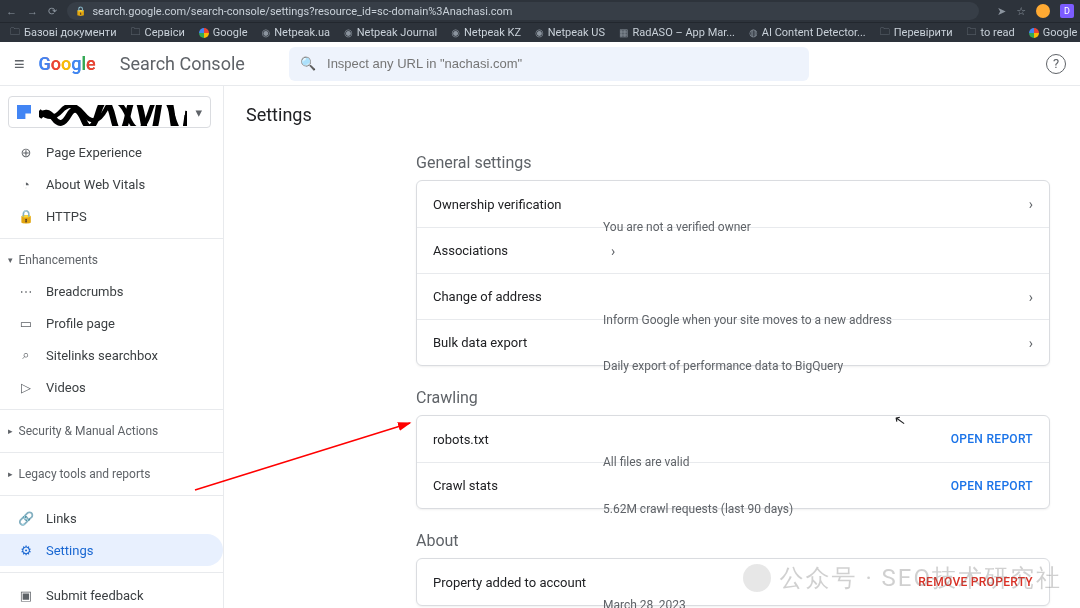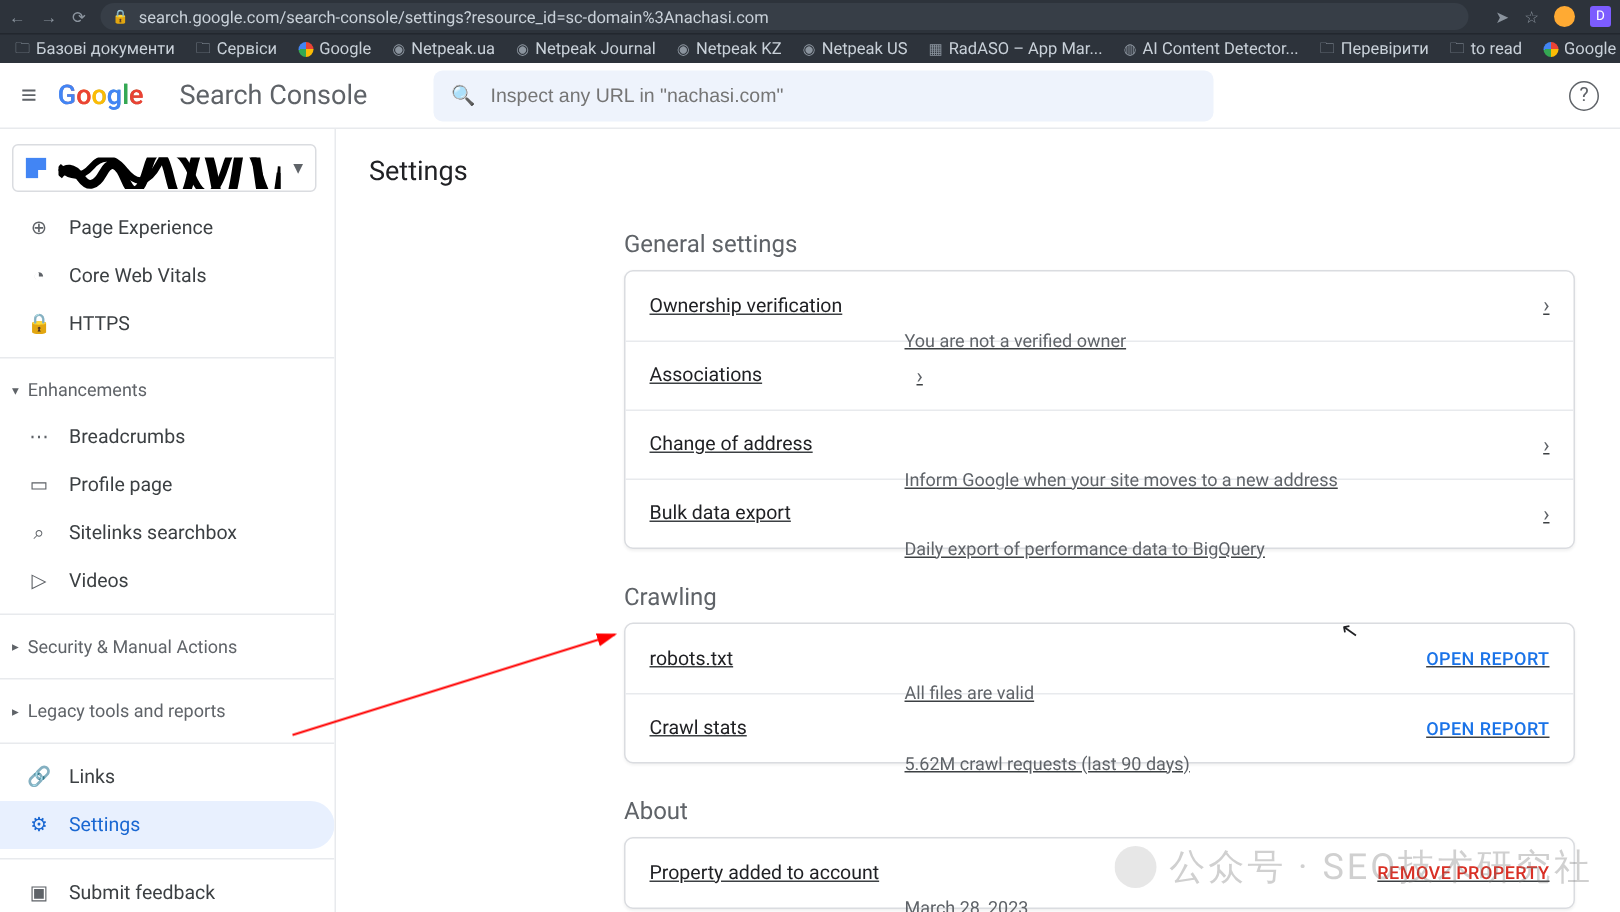--- a/index.html
+++ b/index.html
@@ -45,21 +45,21 @@
   .nav-ico { width: 16px; text-align: center; color: #5f6368; font-size: 13px; }
   .nav-group { height: 30px; display: flex; align-items: center; gap: 6px; padding-left: 8px; color: #5f6368; font-size: 12px; cursor: pointer; }
   .nav-group .tri { font-size: 9px; }
   .sep { height: 1px; background: #e8eaed; margin: 6px 0; }
 
   
   .content { flex: 1; overflow: auto; padding: 18px 30px 40px 22px; position: relative; }
   .page-title { font-size: 18px; color: #202124; margin-bottom: 28px; }
   .section-label { font-size: 16px; color: #5f6368; margin: 0 0 8px 170px; }
   .card { margin-left: 170px; border: 1px solid #dadce0; border-radius: 6px; background: #fff; box-shadow: 0 1px 2px rgba(60,64,67,.08); margin-bottom: 22px; }
-  .row { display: flex; align-items: center; height: 46px; padding: 0 16px; border-top: 1px solid #e8eaed; cursor: pointer; text-decoration: underline; }
+  .row { display: flex; align-items: center; height: 46px; padding: 0 16px; border-top: 1px solid #e8eaed; cursor: pointer; }
   .row:first-child { border-top: none; }
   .row .label { width: 170px; color: #202124; font-size: 13px; }
   .row .desc { flex: 1; color: #5f6368; font-size: 12px; margin-top: 46px; }
   .row .action { color: #1a73e8; font-size: 12px; font-weight: 500; letter-spacing: .3px; }
   .row .action.remove { color: #d93025; }
   .chev { color: #5f6368; font-size: 14px; margin-left: 8px; }
 
   
   .arrow-svg { position: absolute; left: 190px; top: 415px; pointer-events: none; }
   .watermark { position: absolute; right: 18px; bottom: 14px; color: rgba(120,120,120,.35); font-size: 24px; letter-spacing: 2px; display:flex; align-items:center; gap:8px; pointer-events:none; }
@@ -162,21 +162,21 @@
       </span>
       <span class="caret">▾</span>
     </div>
 
     <div class="nav-item">
         <span class="nav-ico">⊕</span>
         <span>Page Experience</span>
       </div>
     <div class="nav-item">
         <span class="nav-ico">◔</span>
-        <span>Core Web Vitals</span>
+        <span>About Web Vitals</span>
       </div>
     <div class="nav-item">
         <span class="nav-ico">🔒</span>
         <span>HTTPS</span>
       </div>
 
     <div class="sep"></div>
     <div class="nav-group">
         <span class="tri">▾</span>
         <span>Enhancements</span>

